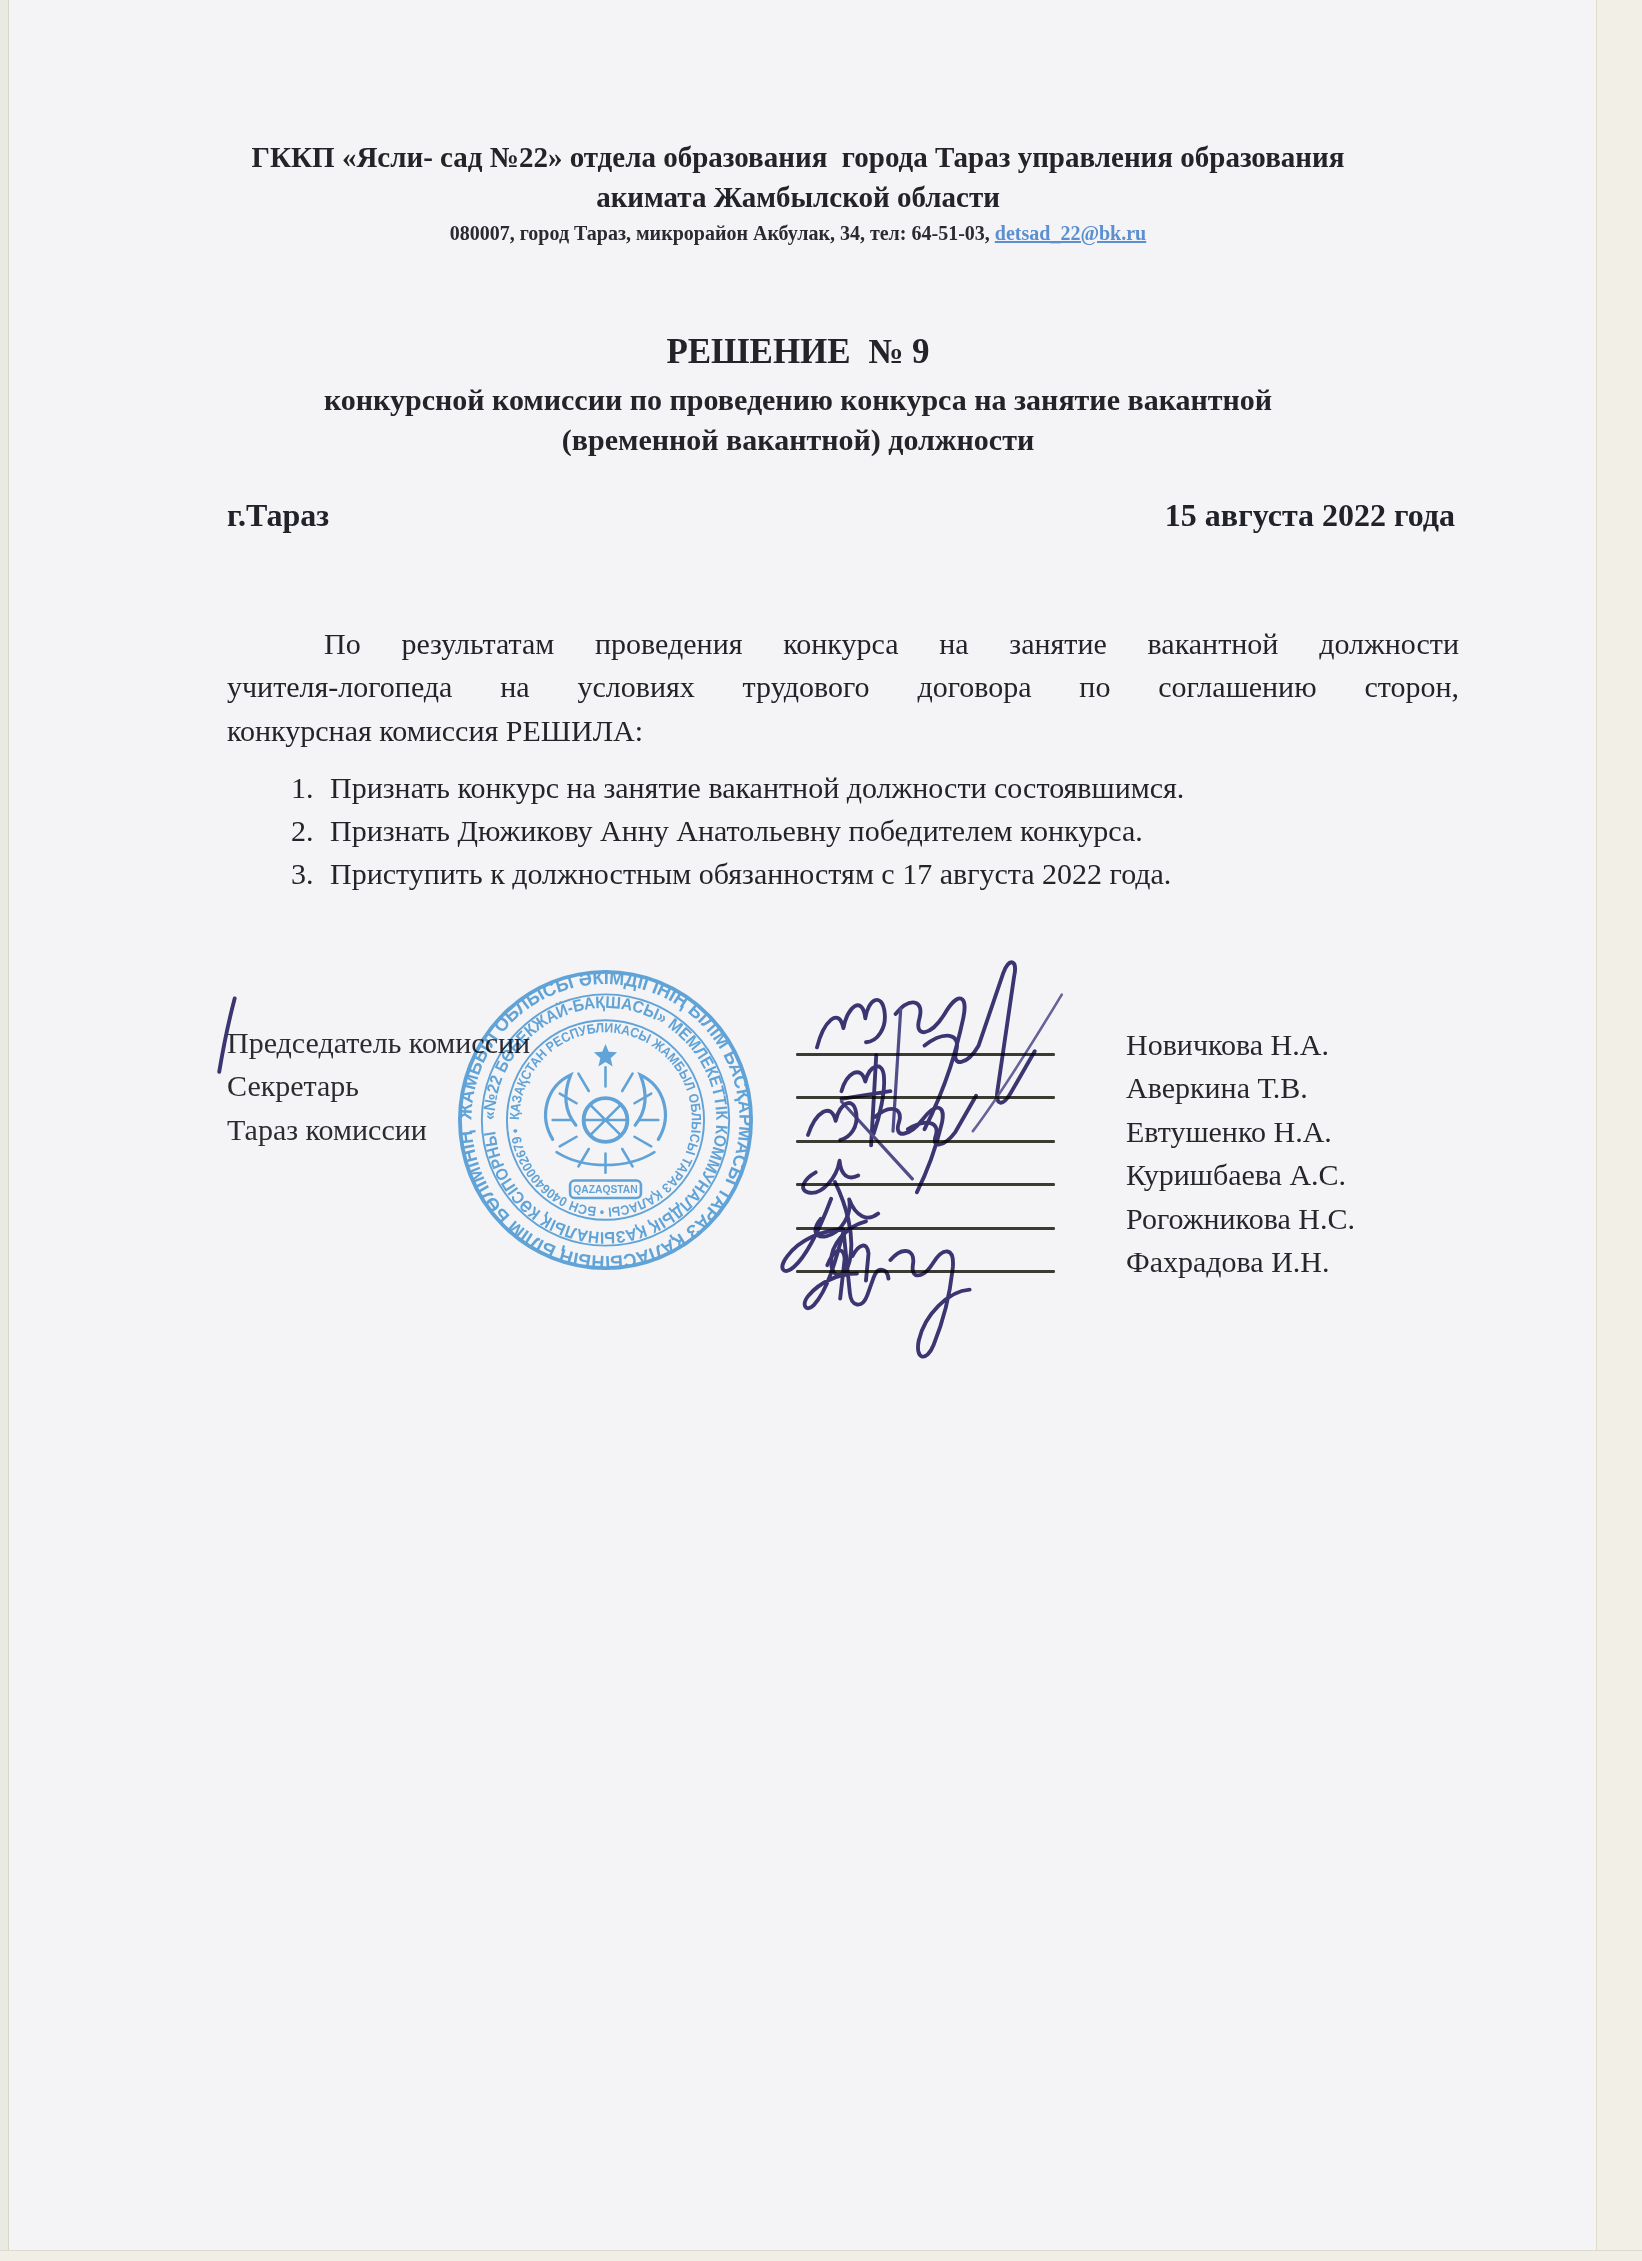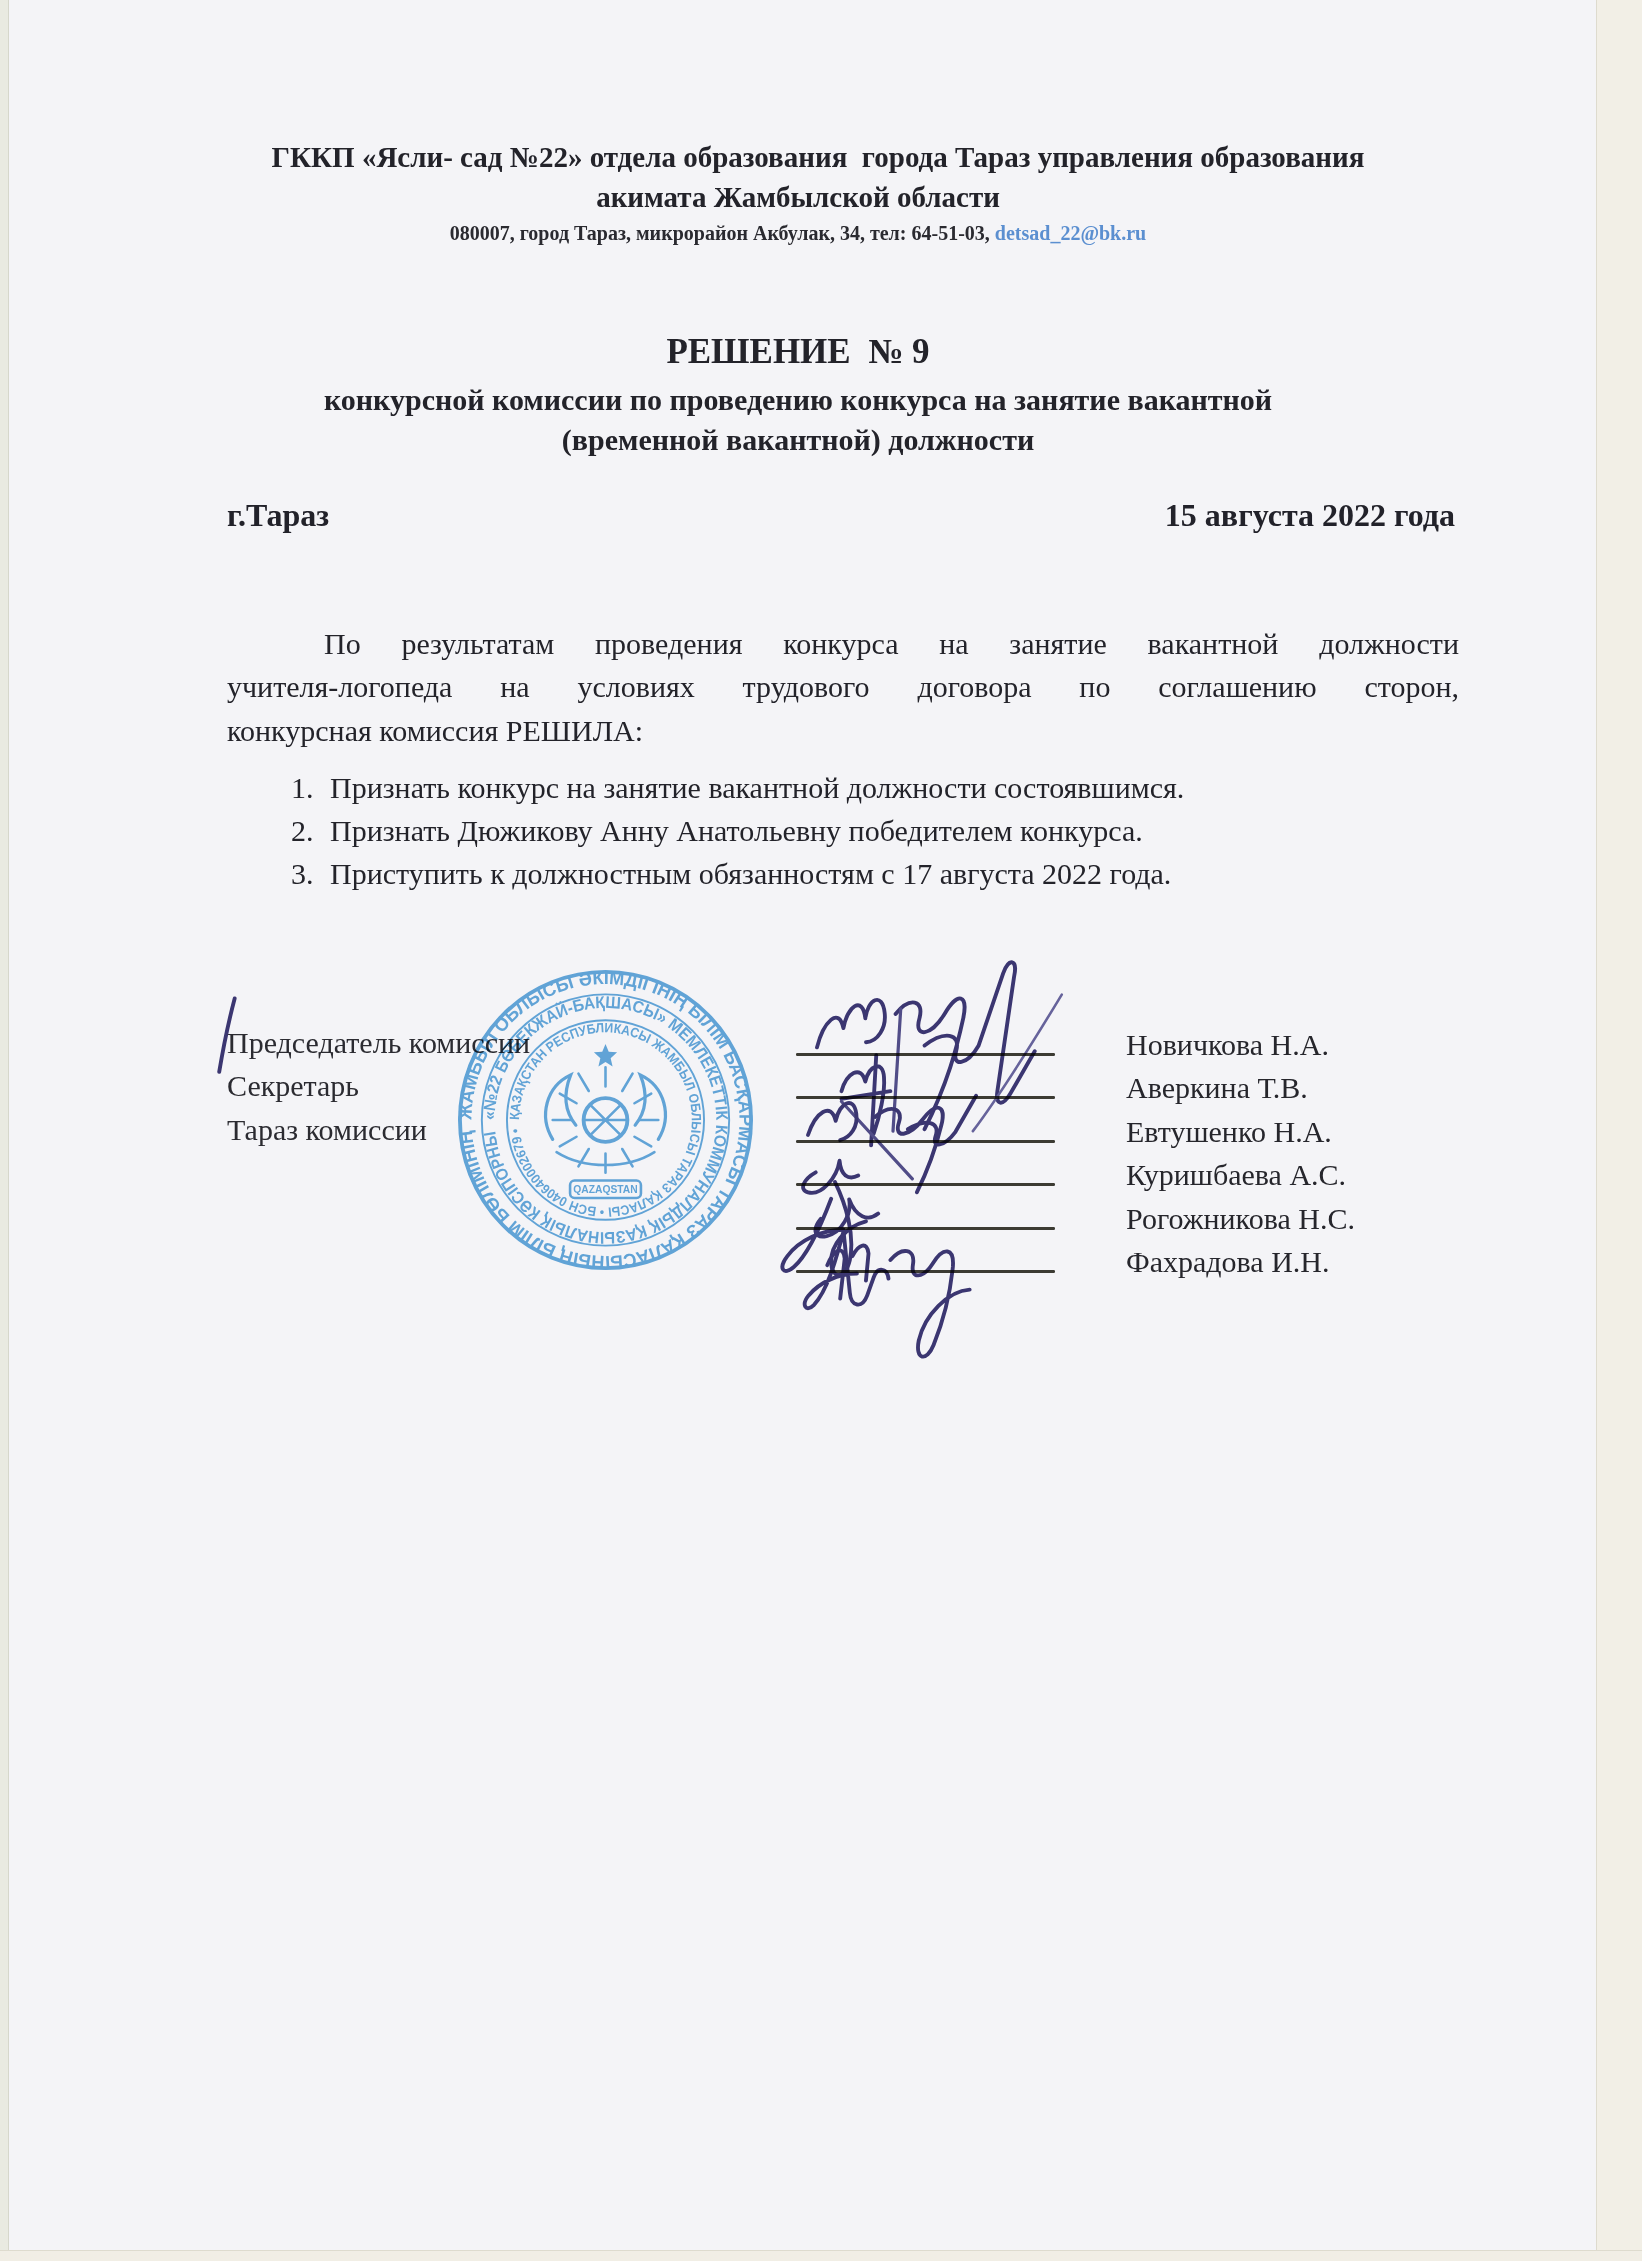--- a/index.html
+++ b/index.html
@@ -6,21 +6,21 @@
   body{width:1643px;height:2261px;position:relative;font-family:"Liberation Serif","DejaVu Serif",serif;}
   .page{position:absolute;left:0;top:0;width:1643px;height:2261px;background:#f4f4f7;overflow:hidden;}
   
   .edge-left{position:absolute;left:0;top:0;width:8.4px;height:2261px;background:#e9eae1;border-right:1.3px solid #d6d7cb;}
   .edge-right{position:absolute;left:1596px;top:0;width:47px;height:2261px;background:#f2efe6;border-left:1.3px solid #ddda cd;}
   .edge-right{border-left:1.3px solid #dedbce;}
   .edge-bottom{position:absolute;left:0;top:2250px;width:1643px;height:11.6px;background:#f1eee5;border-top:1.3px solid #dedbce;}
   .txt{position:absolute;color:#23232a;white-space:pre;}
   .hdr{left:0;width:1596px;text-align:center;font-weight:700;font-size:29px;line-height:40px;}
   .contact{left:0;width:1596px;text-align:center;font-size:20px;line-height:28px;font-weight:700;color:#2a2a30;}
-  .contact .email{color:#5b8fd0;}
+  .contact .email{color:#5b8fd0;text-decoration:underline;}
   .title-main{left:0;width:1596px;text-align:center;font-weight:700;font-size:35px;}
   .title-sub{left:0;width:1596px;text-align:center;font-weight:700;font-size:30px;}
   .meta-row{position:absolute;left:227px;width:1228px;display:flex;justify-content:space-between;font-weight:700;font-size:32px;color:#22222a;}
   .para-line{left:227px;width:1232px;font-size:30px;line-height:43px;text-align:justify;text-align-last:justify;white-space:normal;}
   .para-line.last{text-align-last:left;}
   .para-line.first{text-indent:97px;}
   .list-num{width:39px;display:inline-block;}
   .list-row{position:absolute;left:291px;font-size:30px;line-height:39px;color:#23232a;white-space:pre;}
   .role{font-size:30px;line-height:30px;left:227px;color:#2b2b31;}
   .name{font-size:30px;line-height:30px;left:1126px;color:#26262c;}
@@ -29,21 +29,21 @@
   .ink-overlay{position:absolute;left:0;top:0;width:1643px;height:2261px;mix-blend-mode:multiply;pointer-events:none;}
 </style>
 </head>
 <body>
 
 <div class="page">
   <div class="edge-left"></div>
   <div class="edge-right"></div>
   <div class="edge-bottom"></div>
 
-  <div class="txt hdr" style="top:137px;margin-left:20px;">ГККП «Ясли- сад №22» отдела образования  города Тараз управления образования</div>
+  <div class="txt hdr" style="top:137px;">ГККП «Ясли- сад №22» отдела образования  города Тараз управления образования</div>
   <div class="txt hdr" style="top:177px;">акимата Жамбылской области</div>
   <div class="txt contact" style="top:219px;"><span>080007, город Тараз, микрорайон Акбулак, 34, тел: 64-51-03, </span><a class="email">detsad_22@bk.ru</a></div>
 
   <div class="txt title-main" style="top:332px;">РЕШЕНИЕ  № 9</div>
   <div class="txt title-sub" style="top:383px;">конкурсной комиссии по проведению конкурса на занятие вакантной</div>
   <div class="txt title-sub" style="top:423px;">(временной вакантной) должности</div>
 
   <div class="meta-row" style="top:497px;">
     <span>г.Тараз</span>
     <span>15 августа 2022 года</span>

